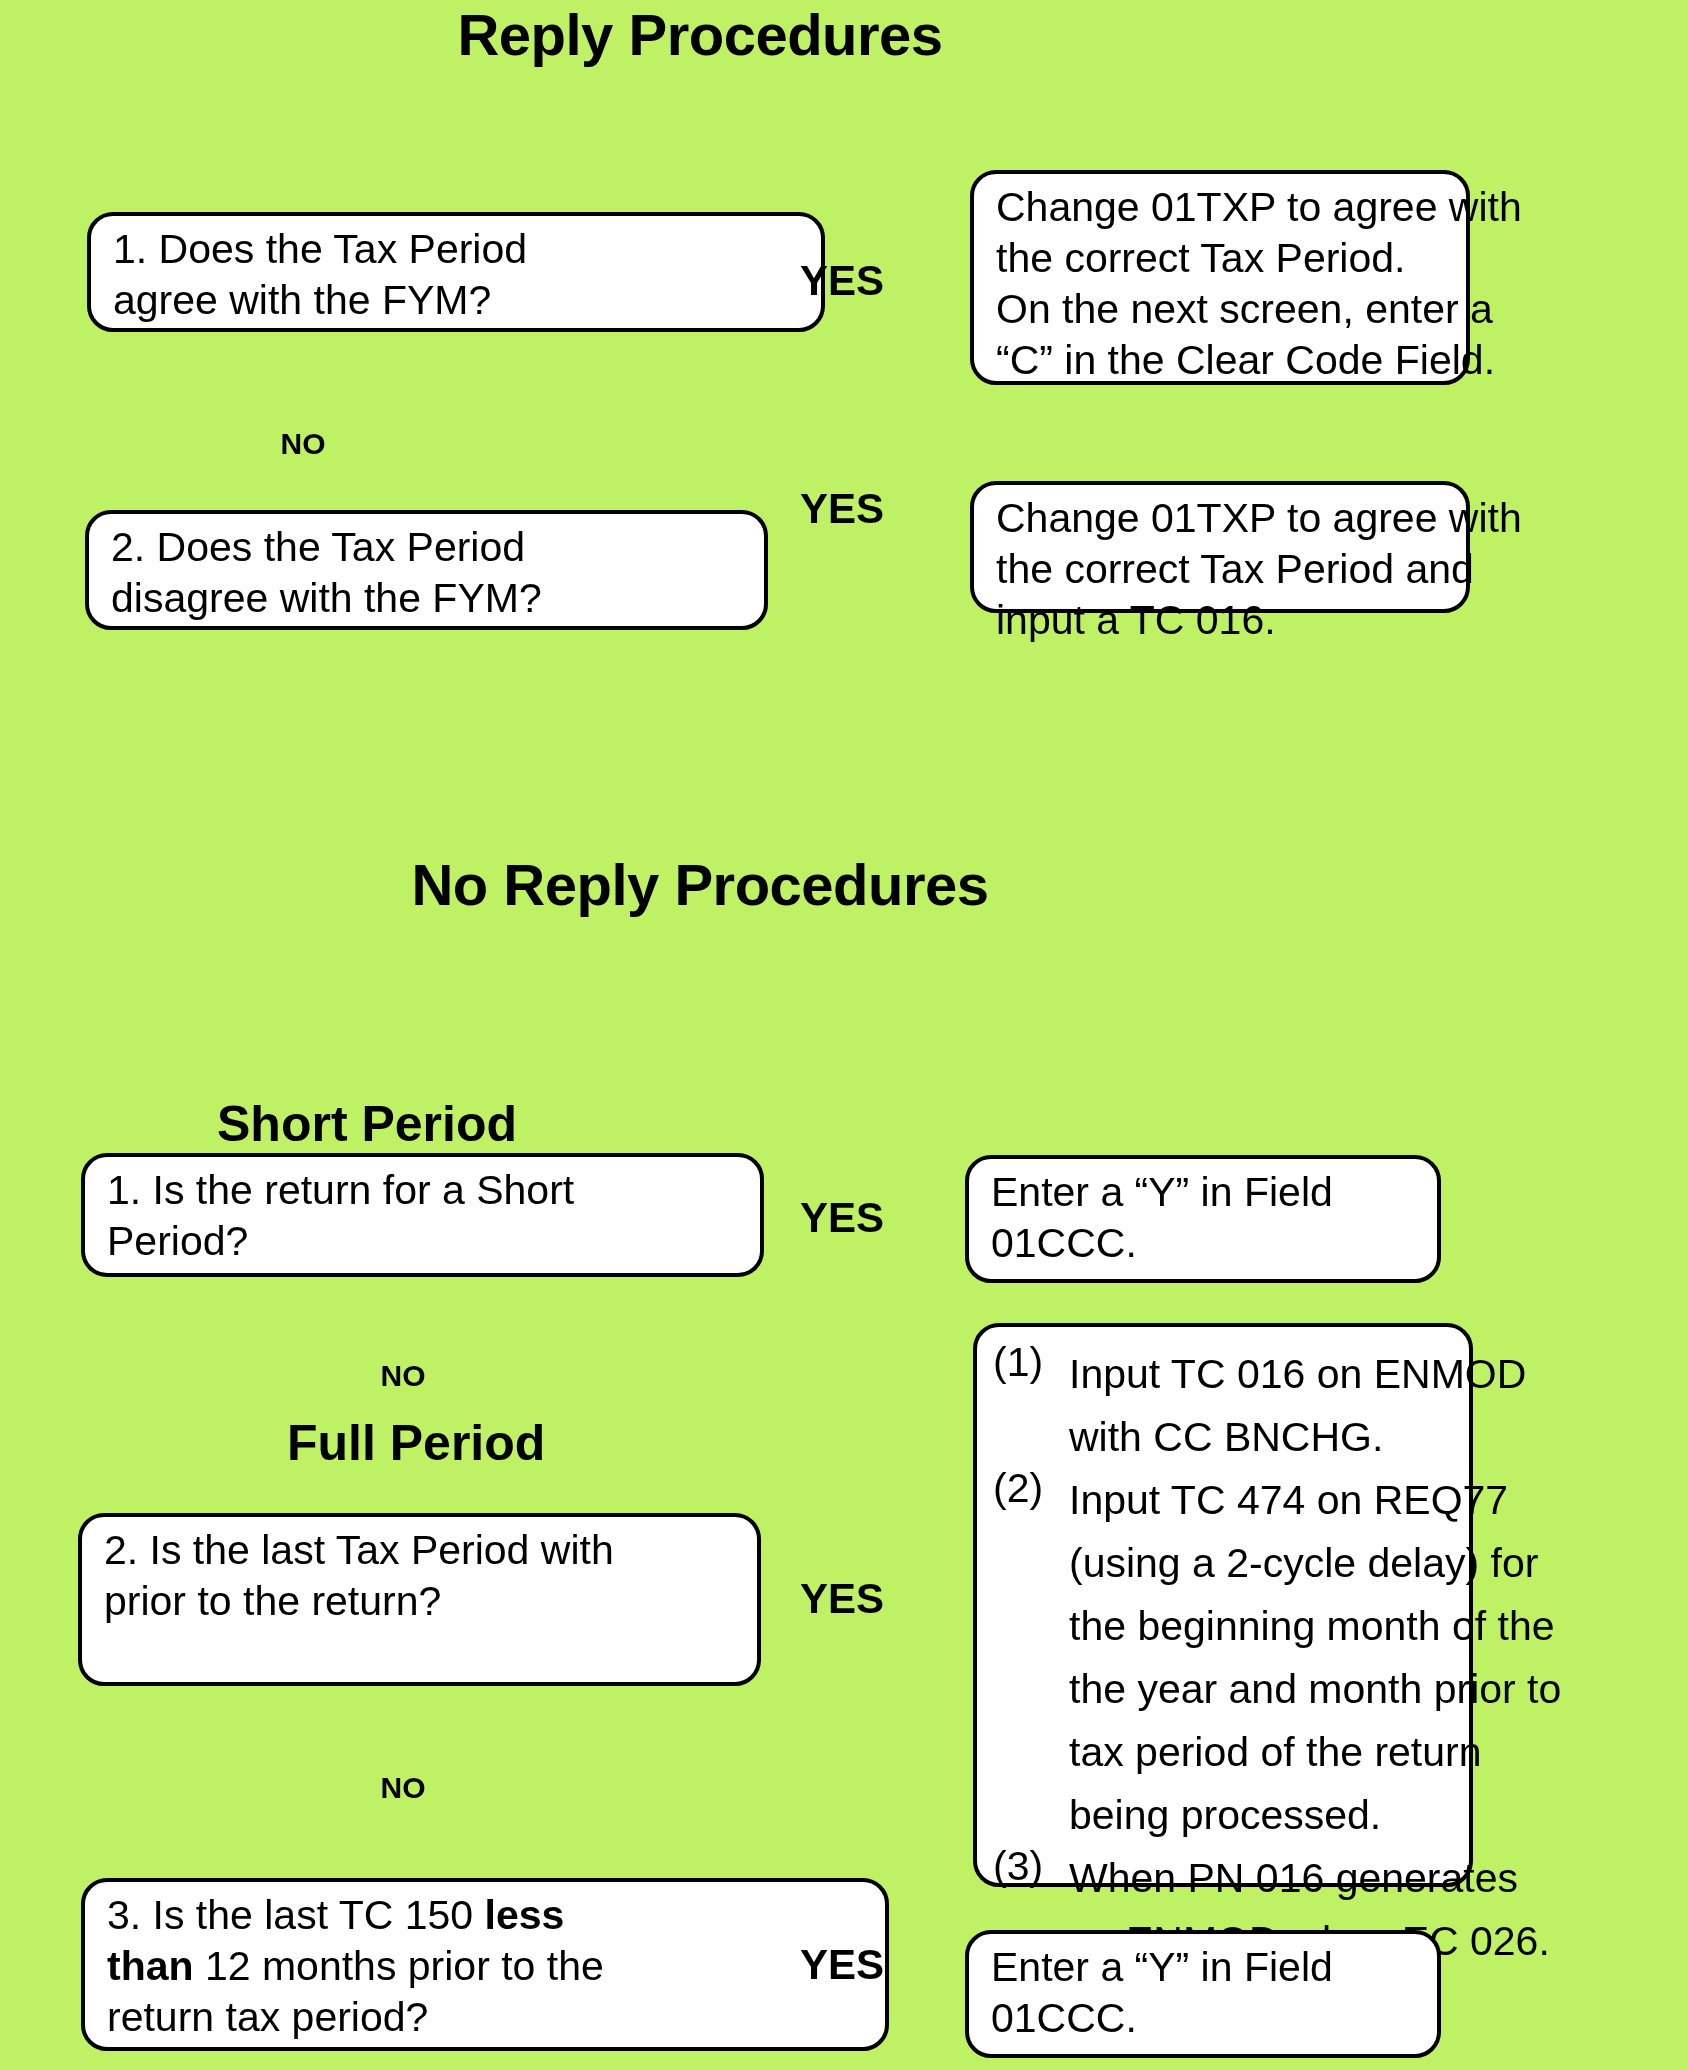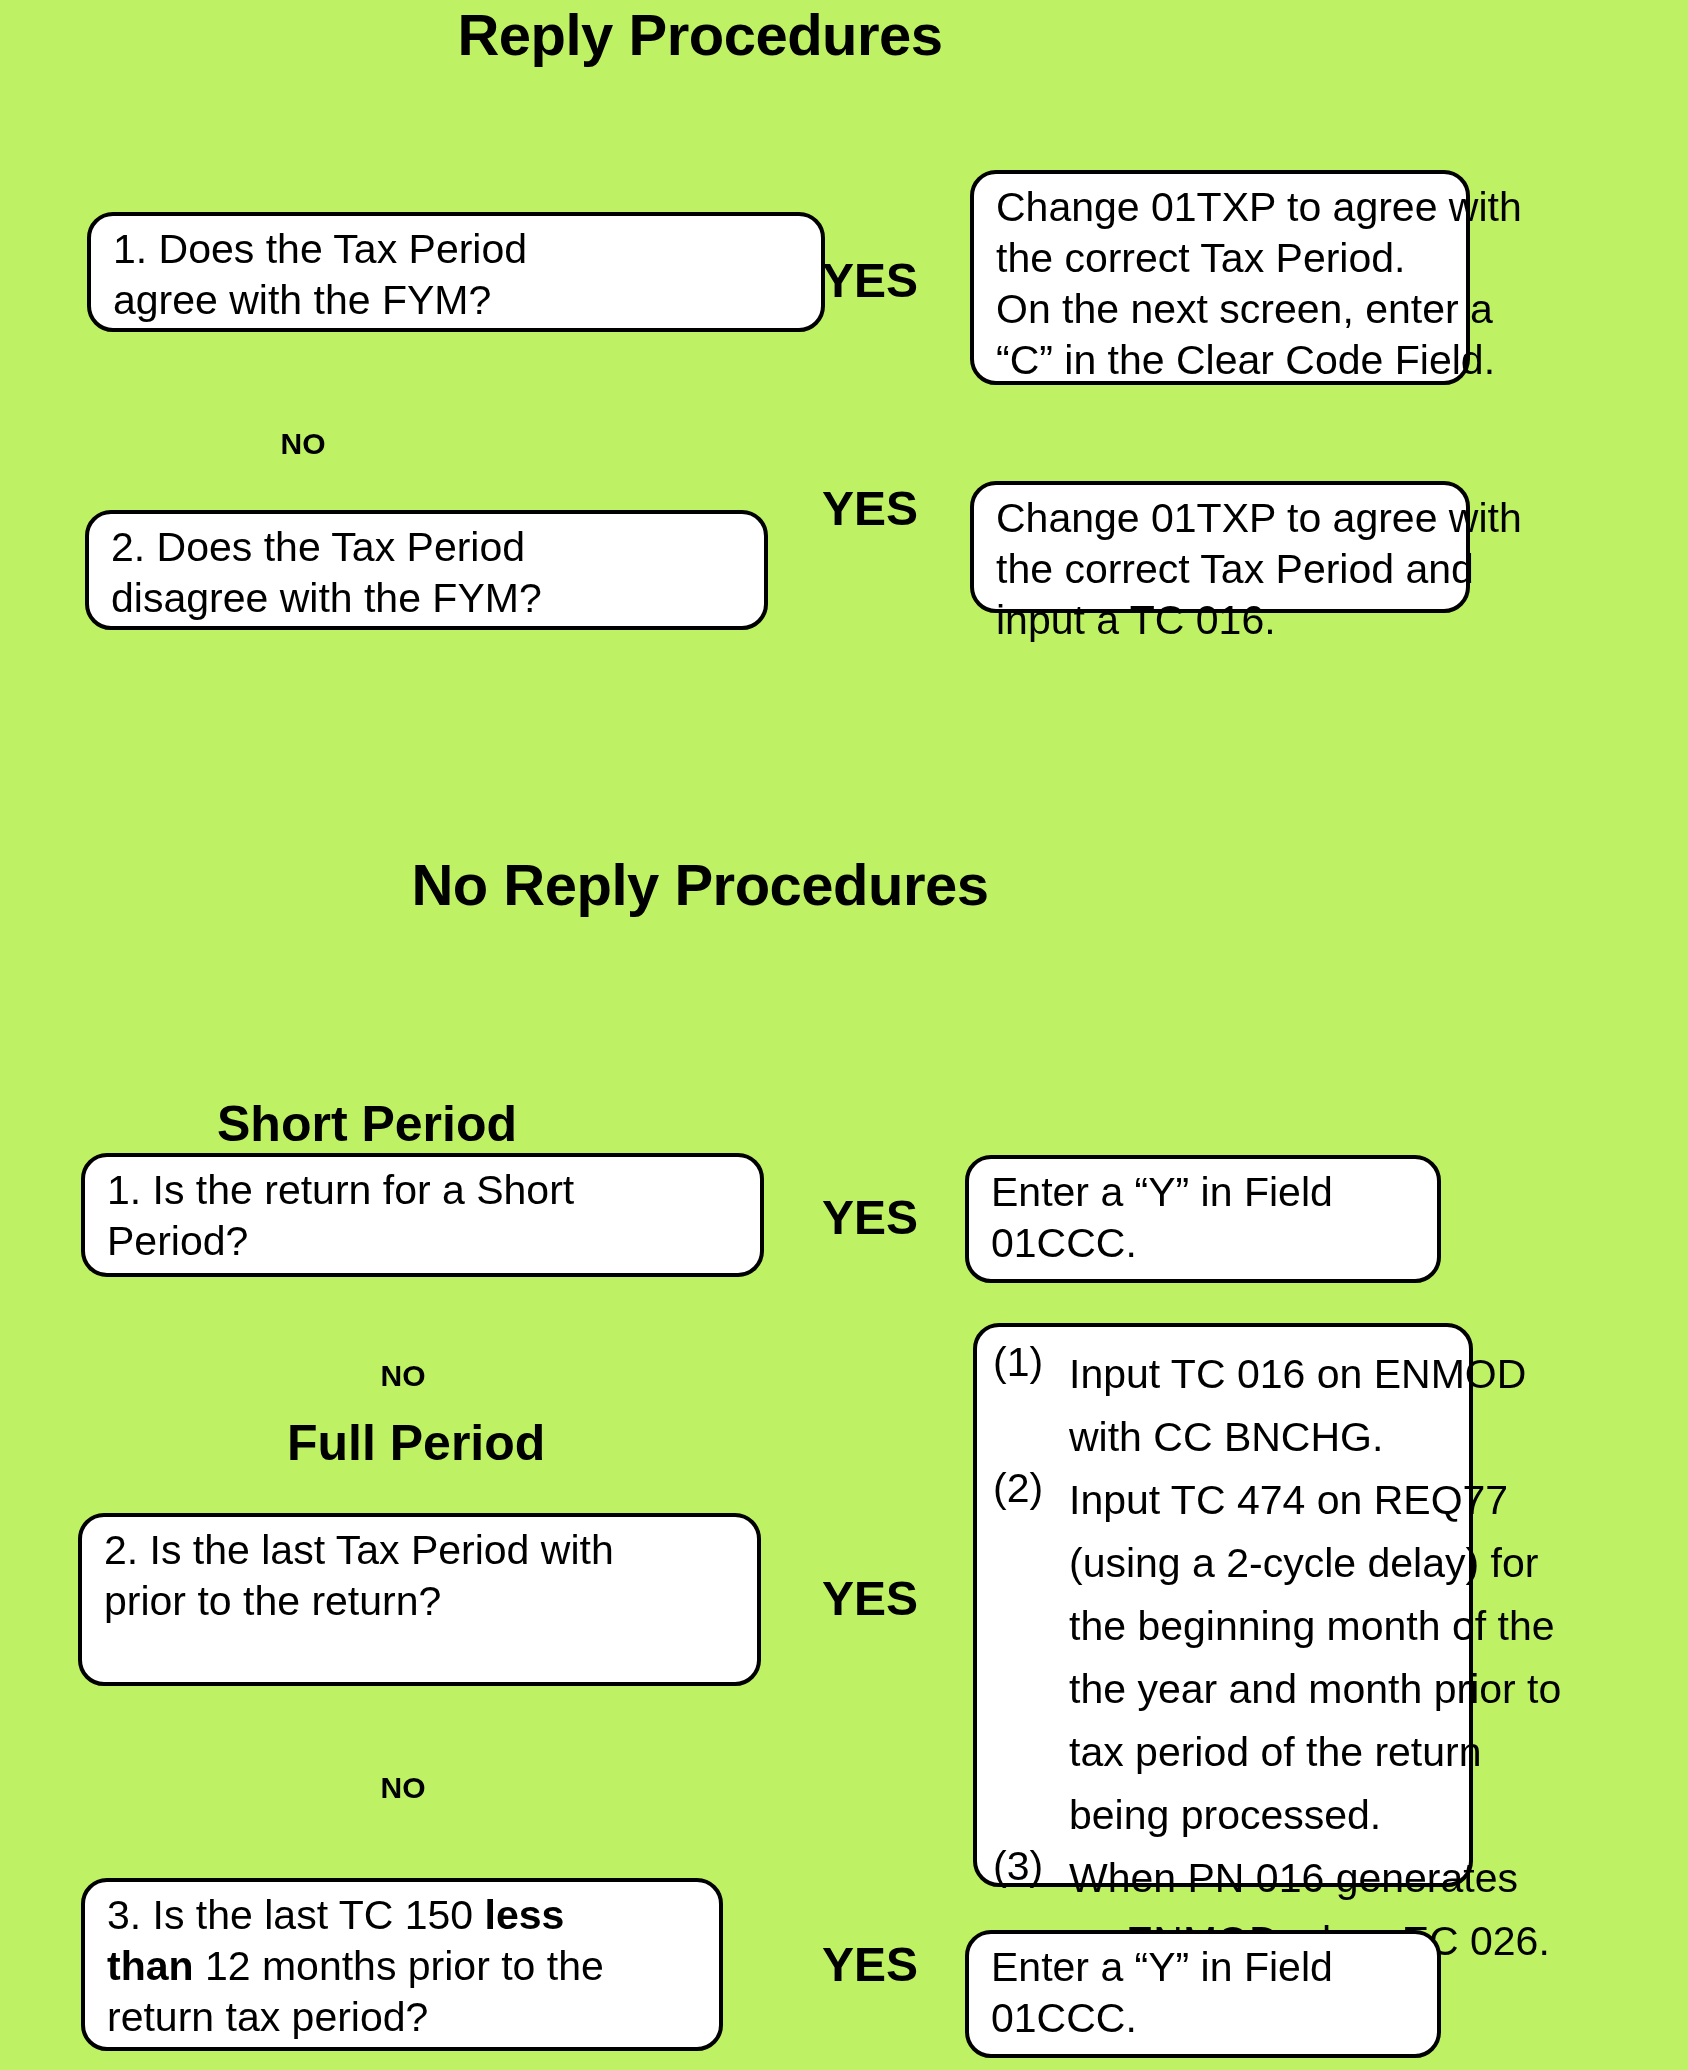--- a/index.html
+++ b/index.html
@@ -63,24 +63,23 @@
     flex: 1 1 auto;
   }
   .numitem .body .ln {
     display: block;
     white-space: nowrap;
     margin-top: 12px;
   }
   .edge-label {
     position: absolute;
     font-weight: bold;
-    font-size: 48px;
+    font-size: 42px;
     line-height: 38px;
     white-space: nowrap;
-    text-align: center;
   }
   .branch-label {
     position: absolute;
     font-weight: bold;
     font-size: 30px;
     line-height: 38px;
     white-space: nowrap;
     text-align: center;
   }
   .group-label {
@@ -185,21 +184,21 @@
           <span class="ln">When PN 016 generates</span>
           <span class="ln">on ENMOD, clear EC 026.</span>
         </span>
       </div>
 
     </div>
   </div>
 
   <div class="branch-label" style="left:333px; top:1769px; width:140px;">NO</div>
 
-  <div class="rbox" style="left:81px; top:1878px; width:642px; height:173px;">
+  <div class="rbox" style="left:81px; top:1878px; width:808px; height:173px;">
     <span class="ln">3. Is the last TC 150 <b class="em">less</b></span>
     <span class="ln"><b class="em">than</b> 12 months prior to the</span>
     <span class="ln">return tax period?</span>
   </div>
 
   <div class="edge-label" style="left:800px; top:1946px; width:140px;">YES</div>
 
   <div class="rbox" style="left:965px; top:1930px; width:476px; height:128px;">
     <span class="ln">Enter a “Y” in Field</span>
     <span class="ln">01CCC.</span>

